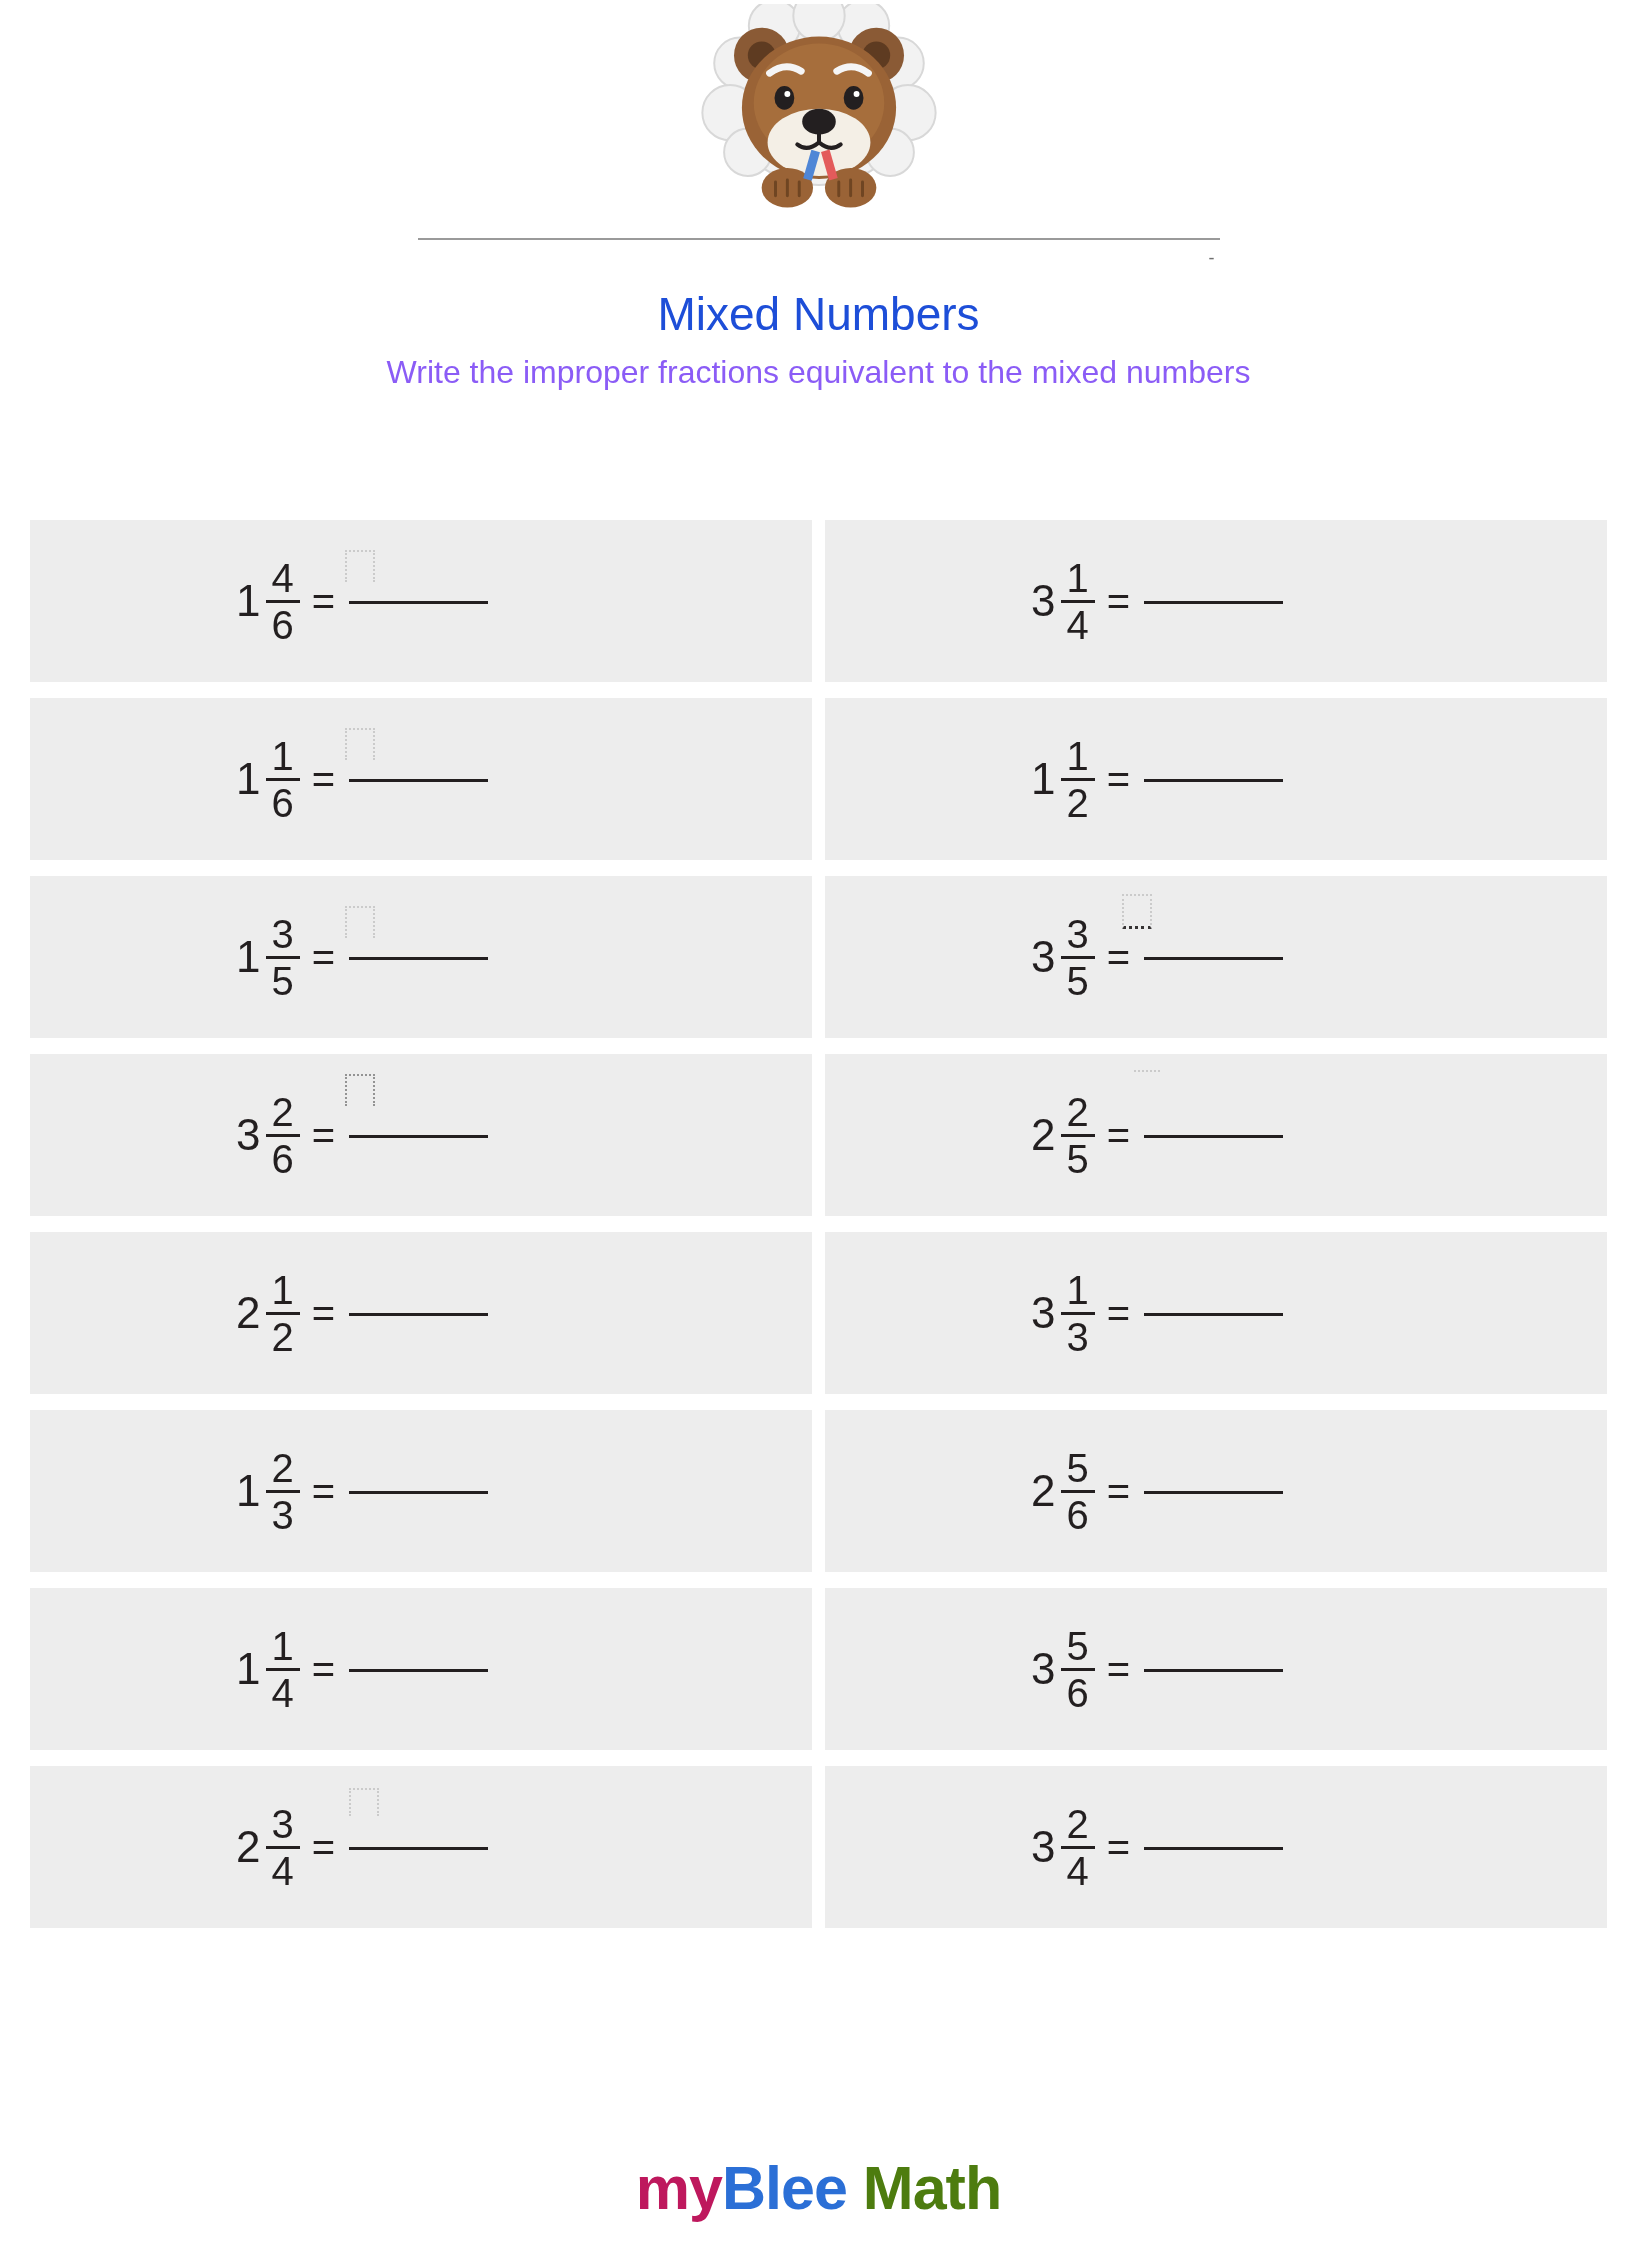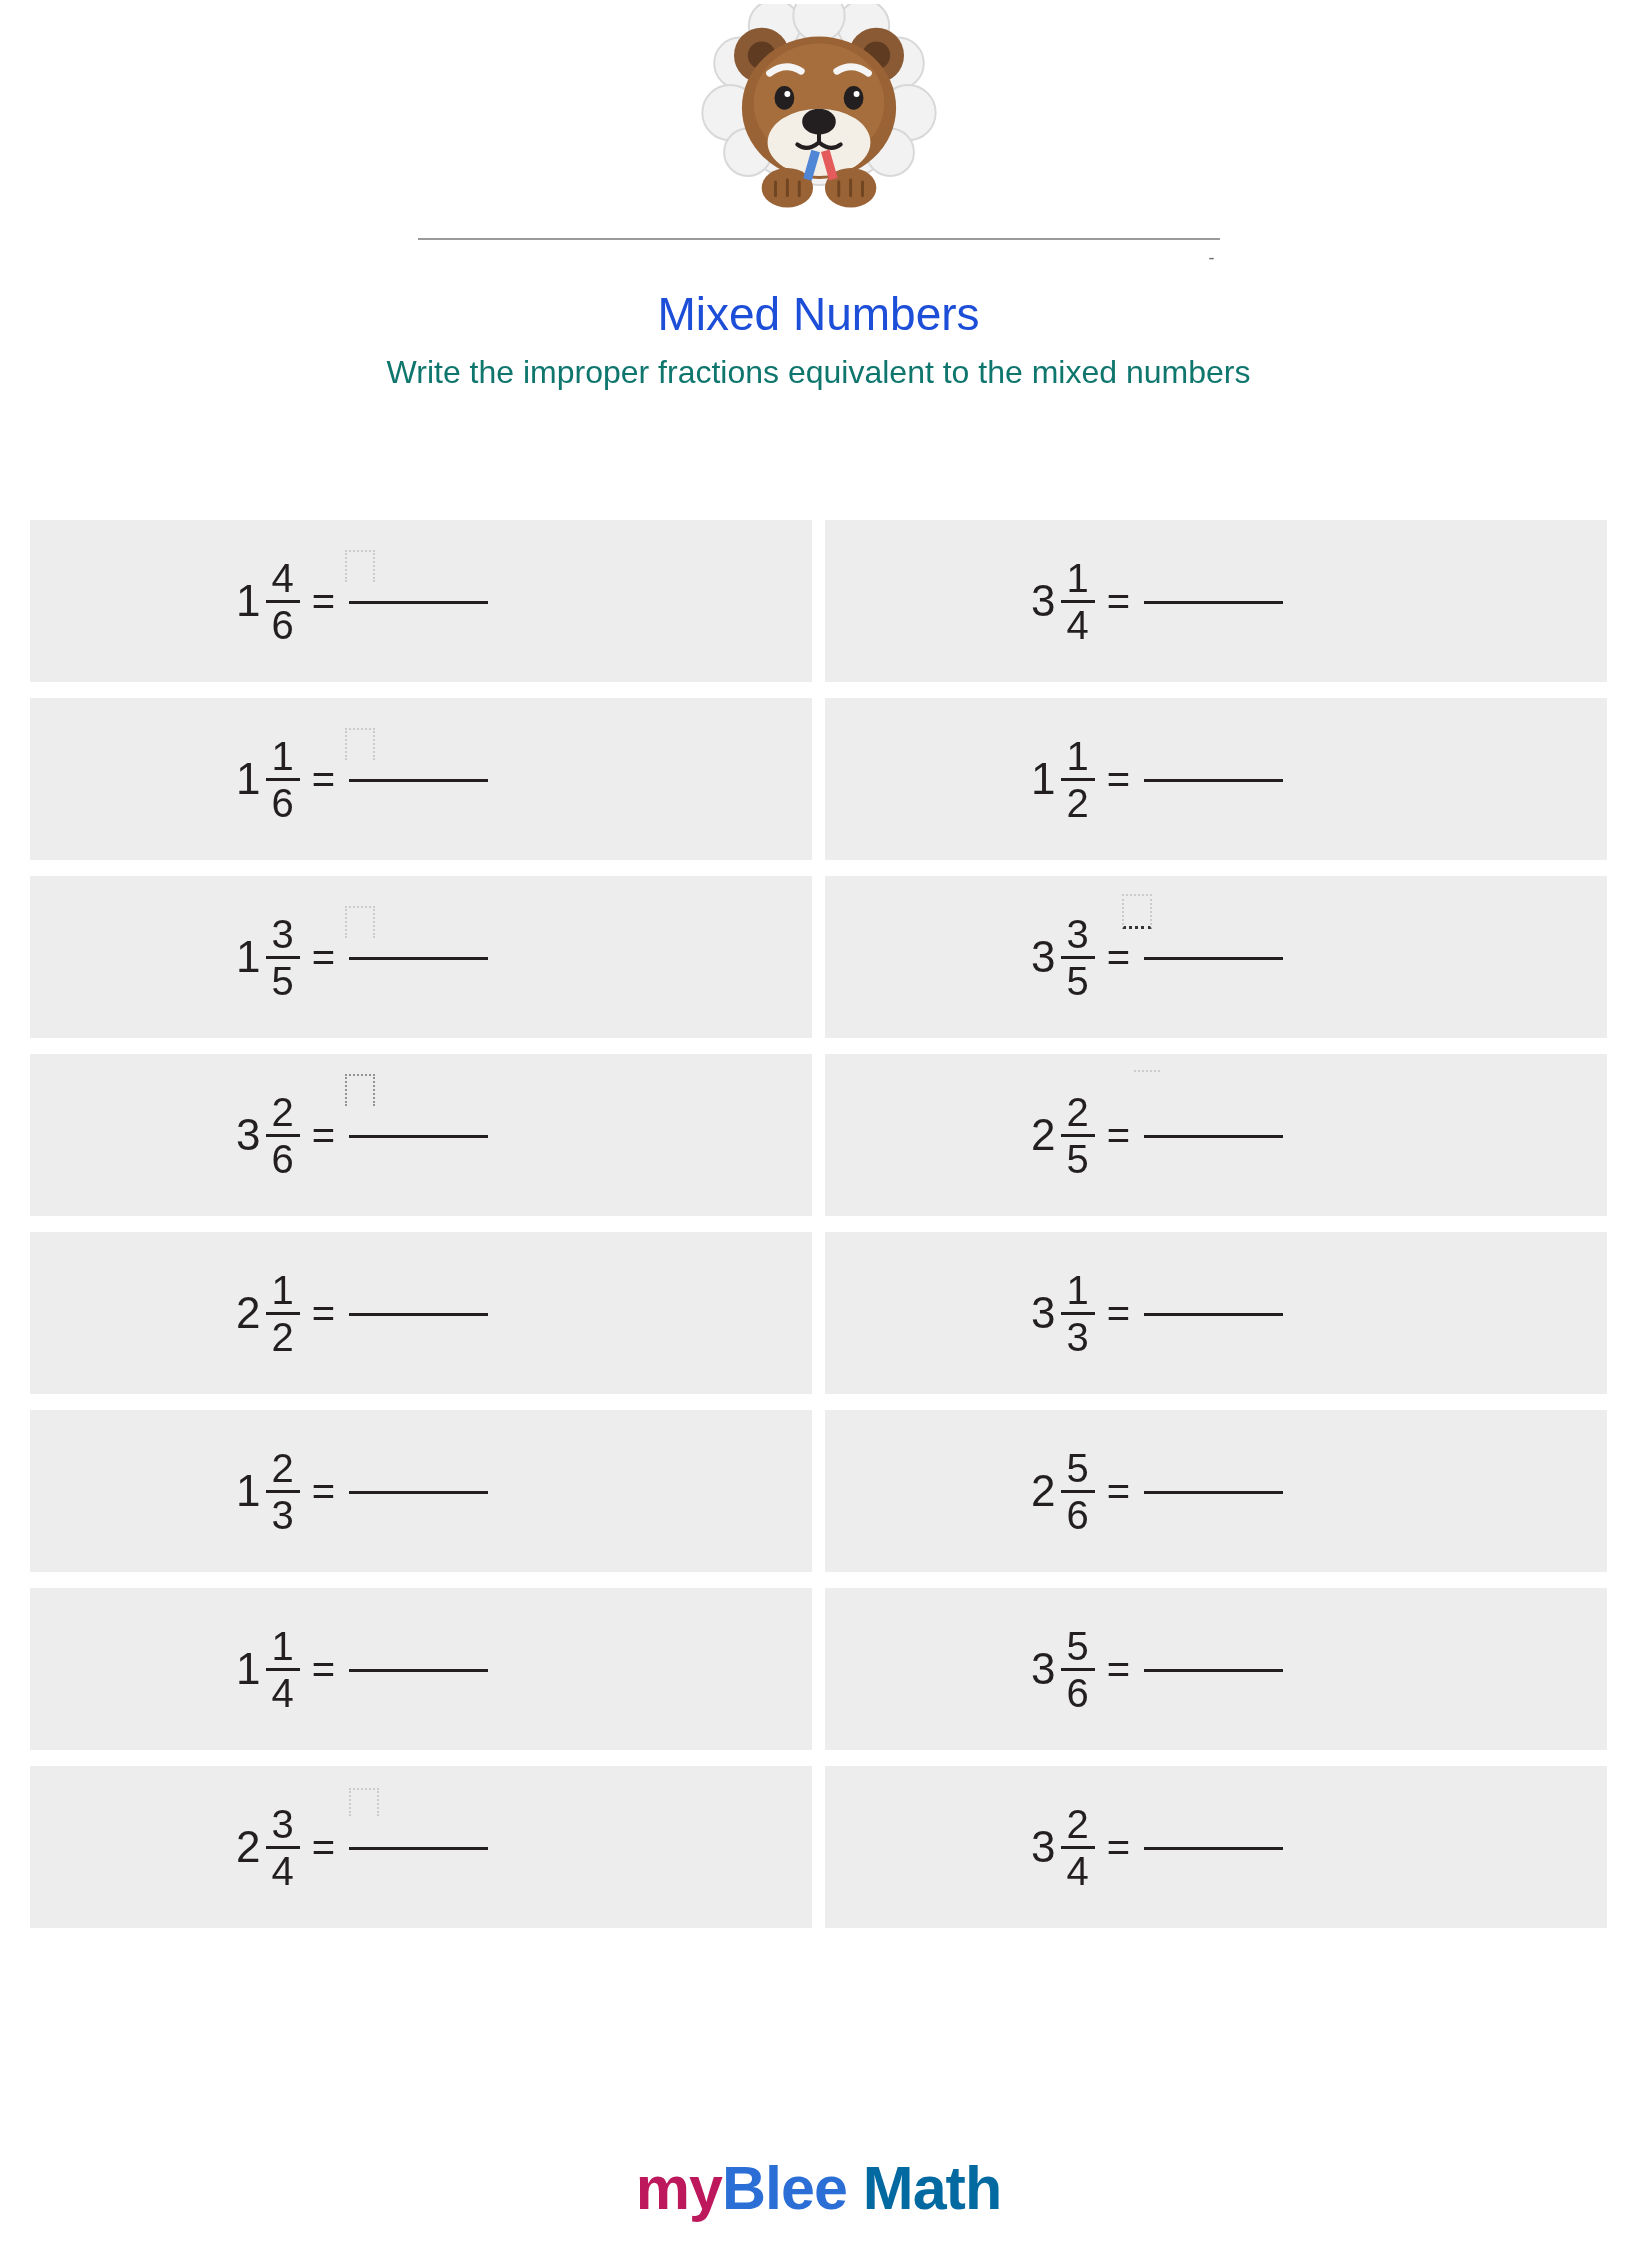--- a/index.html
+++ b/index.html
@@ -60,21 +60,21 @@
     color: #1d4ed8;
   }
   .subtitle {
     position: absolute;
     top: 354px;
     left: 0;
     width: 100%;
     text-align: center;
     font-size: 32px;
     font-weight: 400;
-    color: #0f766e;
+    color: #8b5cf6;
   }
 
   
   .grid {
     position: absolute;
     top: 520px;
     left: 30px;
     width: 1577px;
     display: grid;
     grid-template-columns: 782px 782px;
@@ -150,21 +150,21 @@
     bottom: 38px;
     left: 0;
     width: 100%;
     text-align: center;
     font-size: 61px;
     font-weight: bold;
     letter-spacing: -1px;
   }
   .logo-my { color: #be185d; font-weight: 700; }
   .logo-blee { color: #2b6fd6; font-weight: bold; }
-  .logo-math { color: #0369a1; font-weight: bold; margin-top: 42px; }
+  .logo-math { color: #4d7c0f; font-weight: bold; margin-top: 42px; }
 </style>
 </head>
 <body>
 
 <div class="header">
 
   <div class="mascot-wrap">
     <svg viewBox="0 0 300 260" width="297" height="257" aria-hidden="true">
 
       <g fill="#f2f2f2" stroke="#d8d8d8" stroke-width="2">

